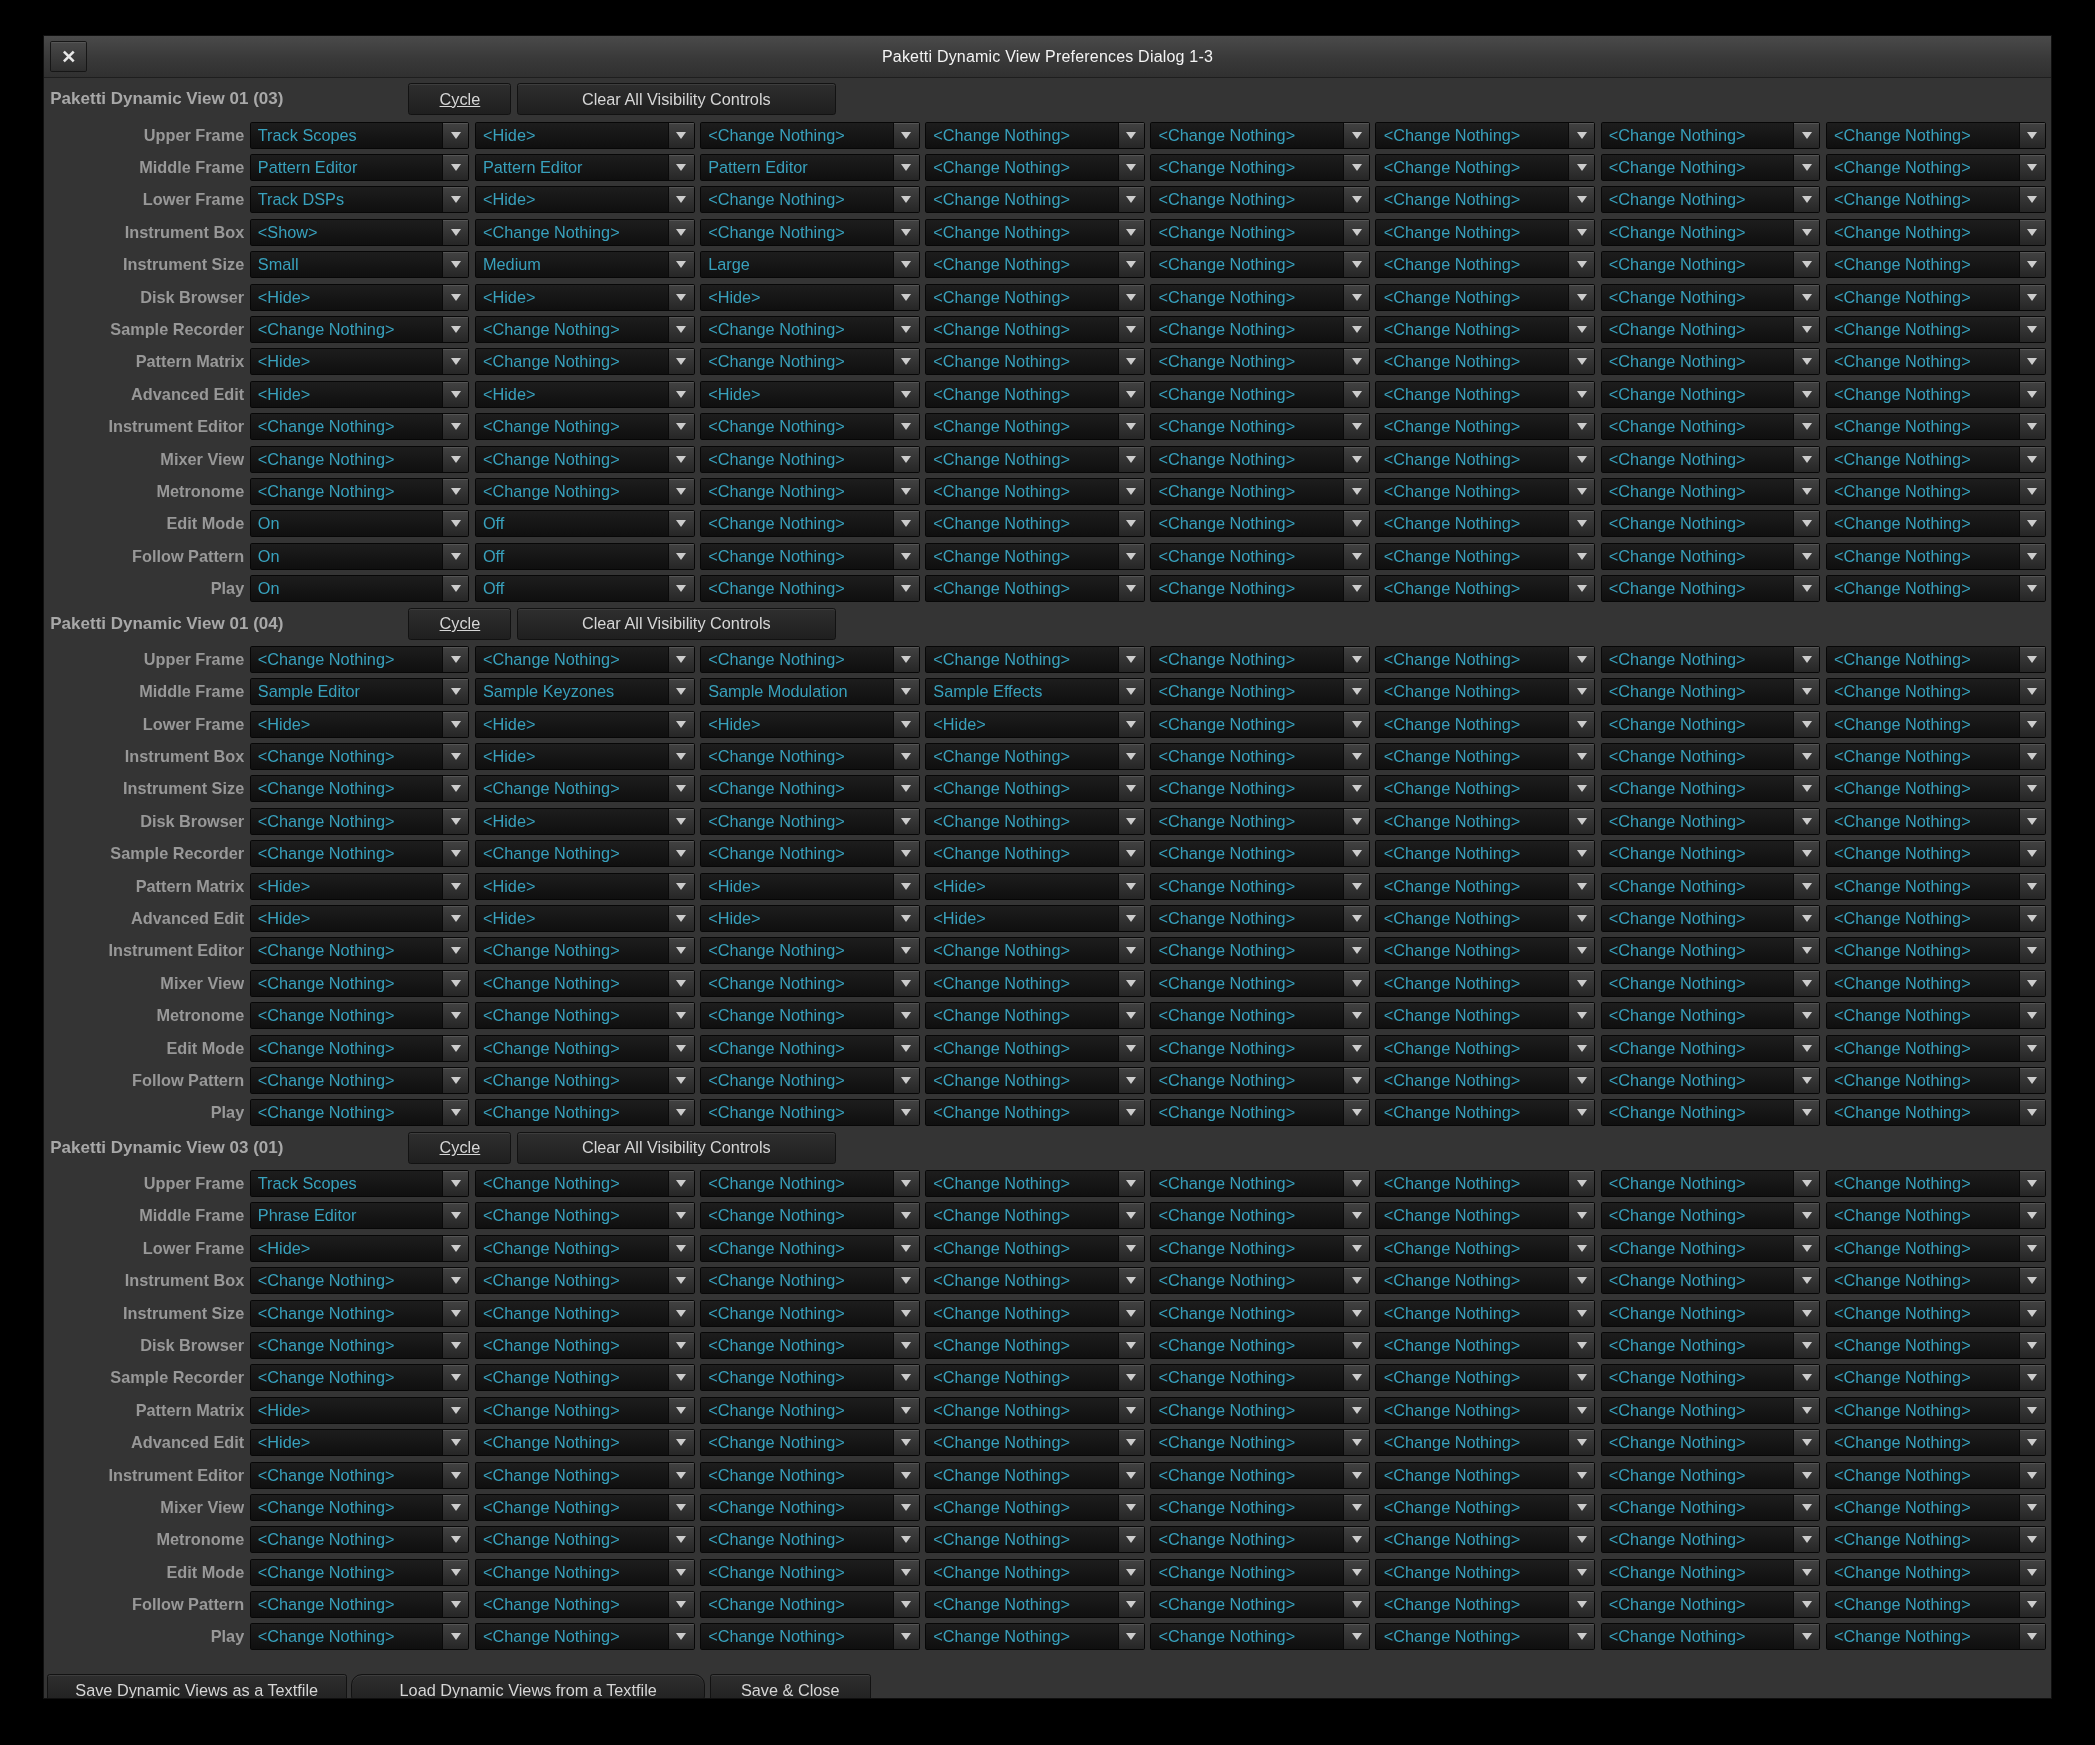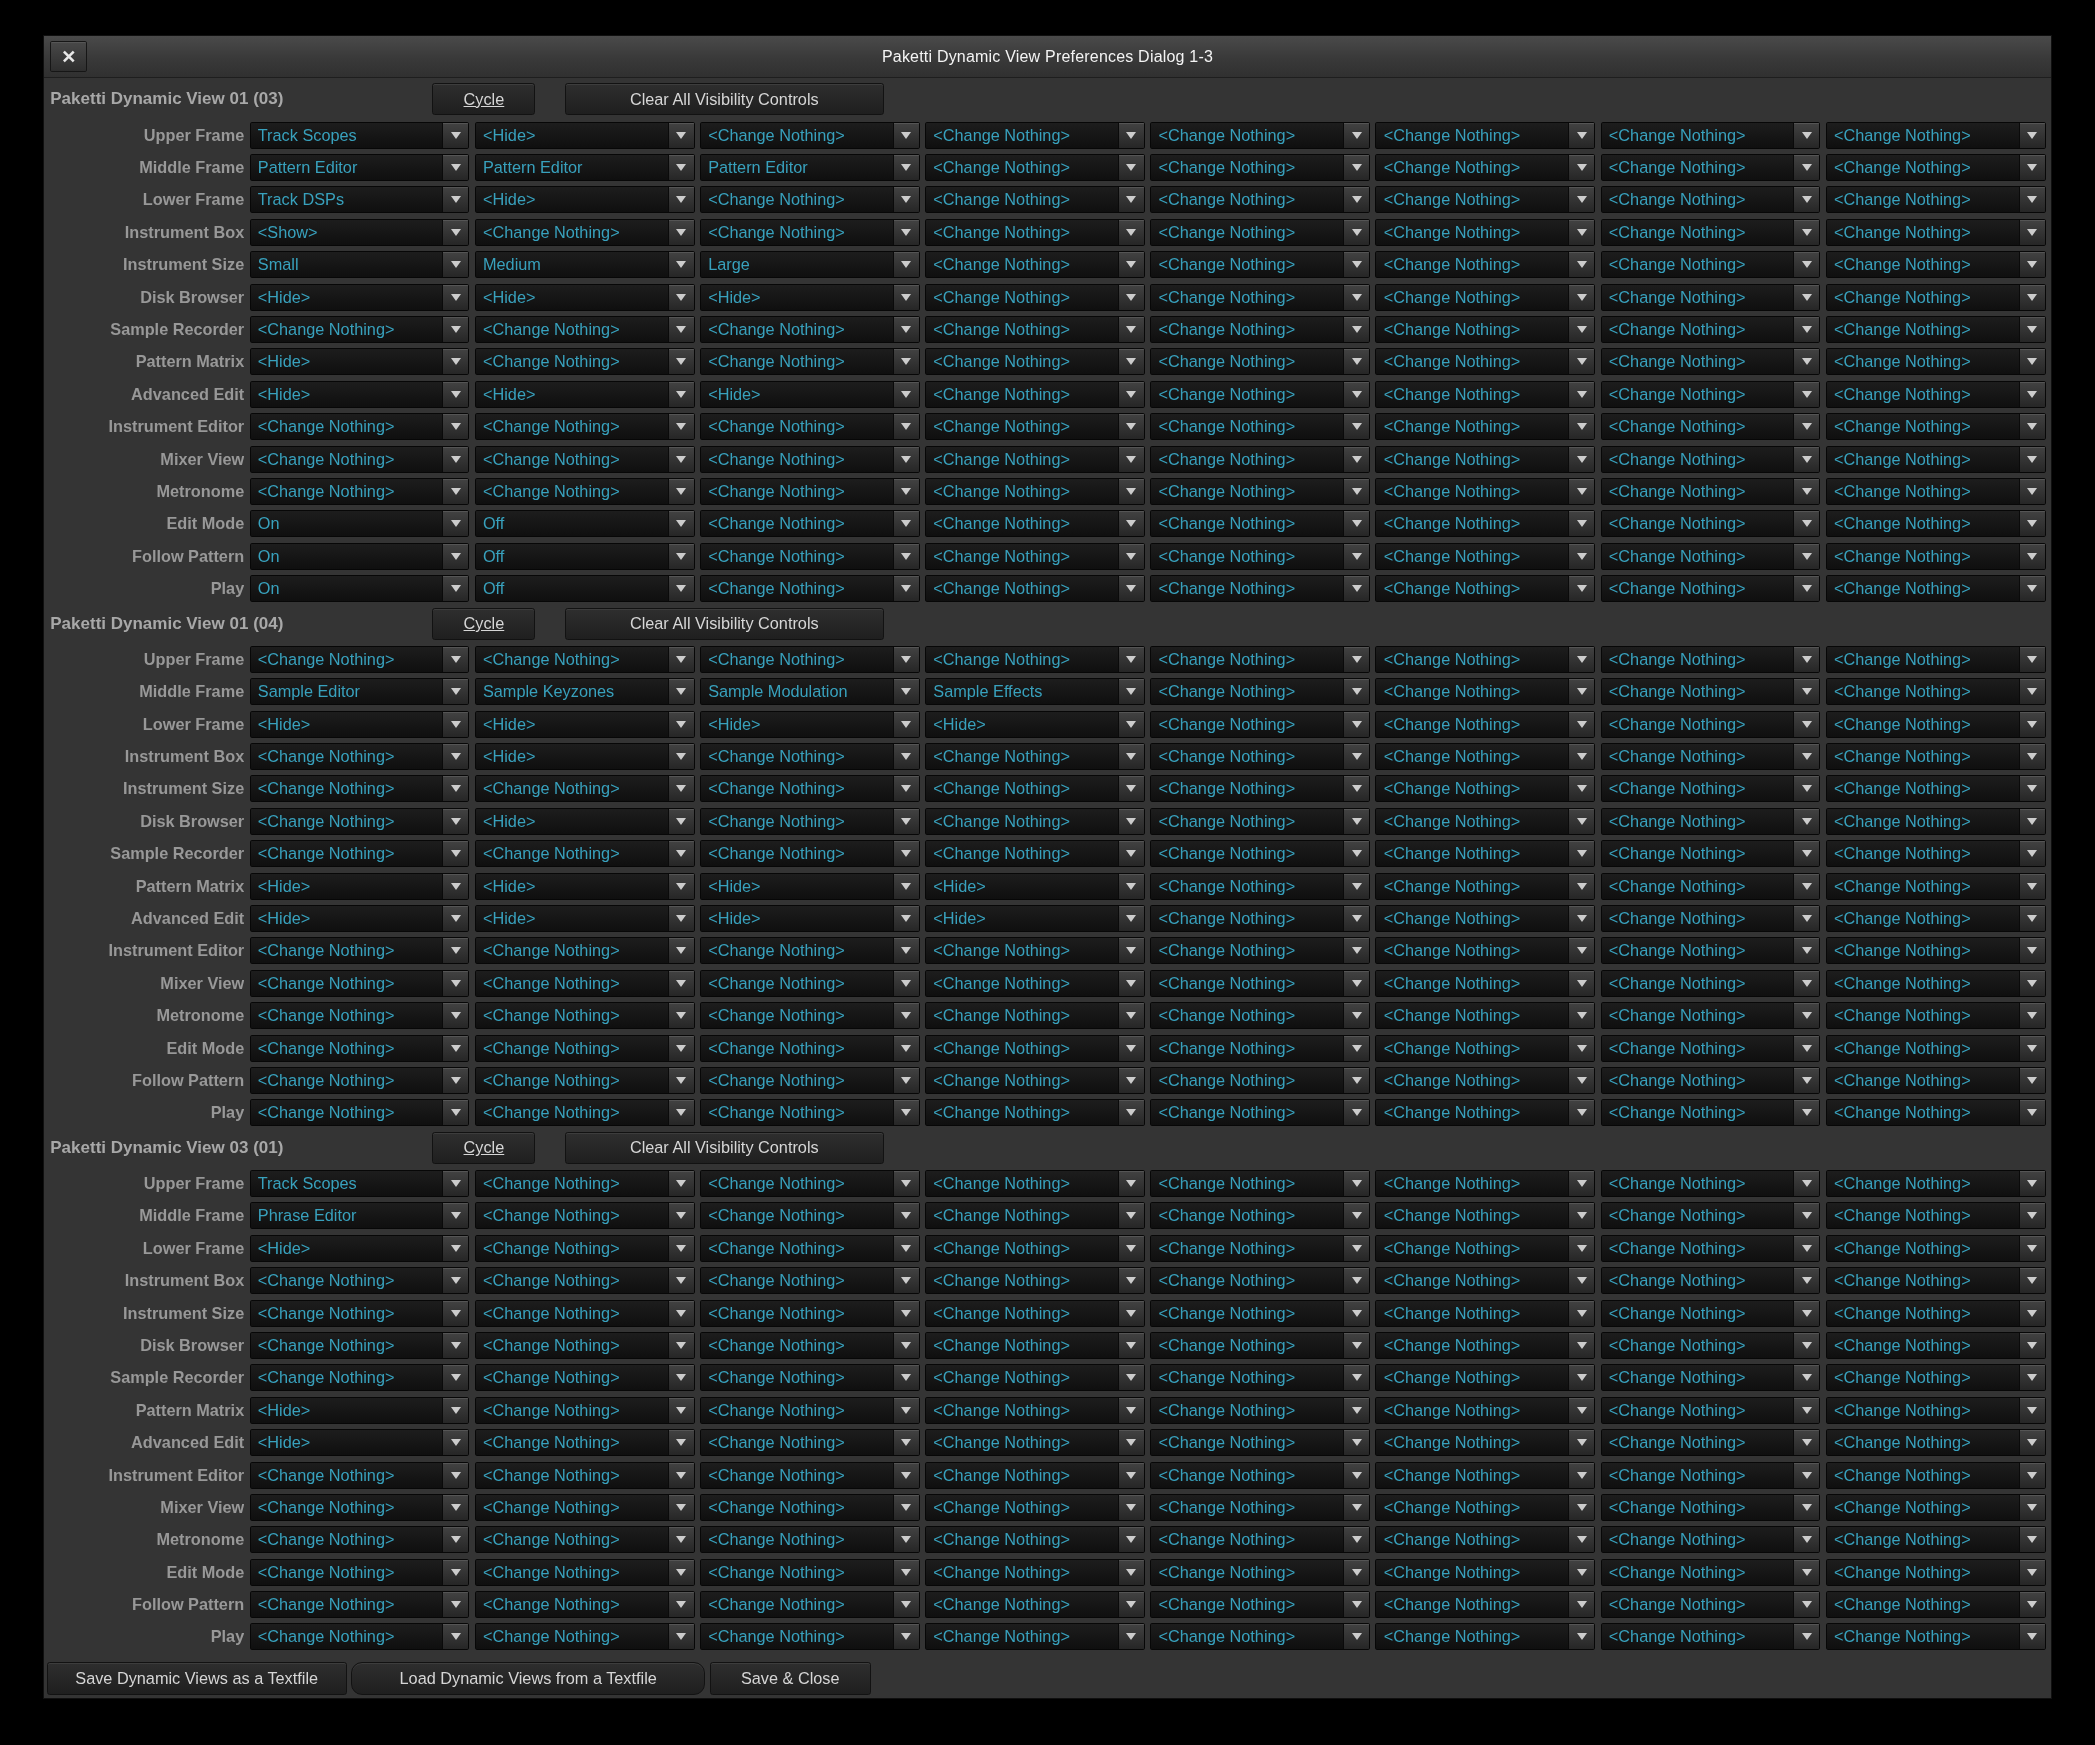--- a/index.html
+++ b/index.html
@@ -20,21 +20,21 @@
   }
   .title{color:#f4f4f4;font-weight:normal;font-size:16px;letter-spacing:0.2px;}
   .close-btn{
     position:absolute;left:6.3px;top:5.4px;width:35px;height:29px;
     background:linear-gradient(#484848,#2e2e2e);
     border:0.9px solid #161616;border-radius:1.8px;box-shadow:inset 0 0.9px 0 #565656;
     color:#e8e8e8;font-size:18px;font-weight:bold;
     display:flex;align-items:center;justify-content:center;cursor:default;
   }
   .content{padding:2.7px 5.4px 0 5.4px;}
-  .section-header{display:flex;align-items:center;height:32px;margin:2.7px 0 6.3px 0;gap:24px;}
+  .section-header{display:flex;align-items:center;height:32px;margin:2.7px 0 6.3px 0;}
   .section-title{
     width:359px;box-sizing:border-box;padding-left:0.9px;
     color:#a8a8a8;font-weight:bold;font-size:17px;white-space:nowrap;
   }
   .btn{
     background:linear-gradient(#2e2e2e,#1f1f1f);
     border:0.9px solid #121212;border-radius:2.7px;box-shadow:inset 0 0.9px 0 #3d3d3d;
     color:#d6d6d6;font-size:16.3px;height:32px;box-sizing:border-box;
     display:flex;align-items:center;justify-content:center;white-space:nowrap;
   }
@@ -56,21 +56,21 @@
   }
   .dd-arrow{
     width:25px;display:flex;align-items:center;justify-content:center;
     background:linear-gradient(#424242,#262626);
     border-left:0.9px solid #0a0a0a;box-shadow:inset 0 0.9px 0 #555;
   }
   .tri{
     width:0;height:0;border-left:5.4px solid transparent;border-right:5.4px solid transparent;
     border-top:7.2px solid #cccccc;
   }
-  .footer{display:flex;align-items:center;margin:3px 0 0 -2.7px;text-align:right;}
+  .footer{display:flex;align-items:center;margin:15px 0 0 -2.7px;text-align:right;}
   .footer .btn{height:33px;}
   .btn-save-text{width:300px;margin-right:4.5px;}
   .btn-load-text{width:354px;margin-right:4.5px;border-radius:11px;}
   .btn-save-close{width:161px;}
 </style>
 </head>
 <body>
 
 <div class="dialog">
   <div class="titlebar">

